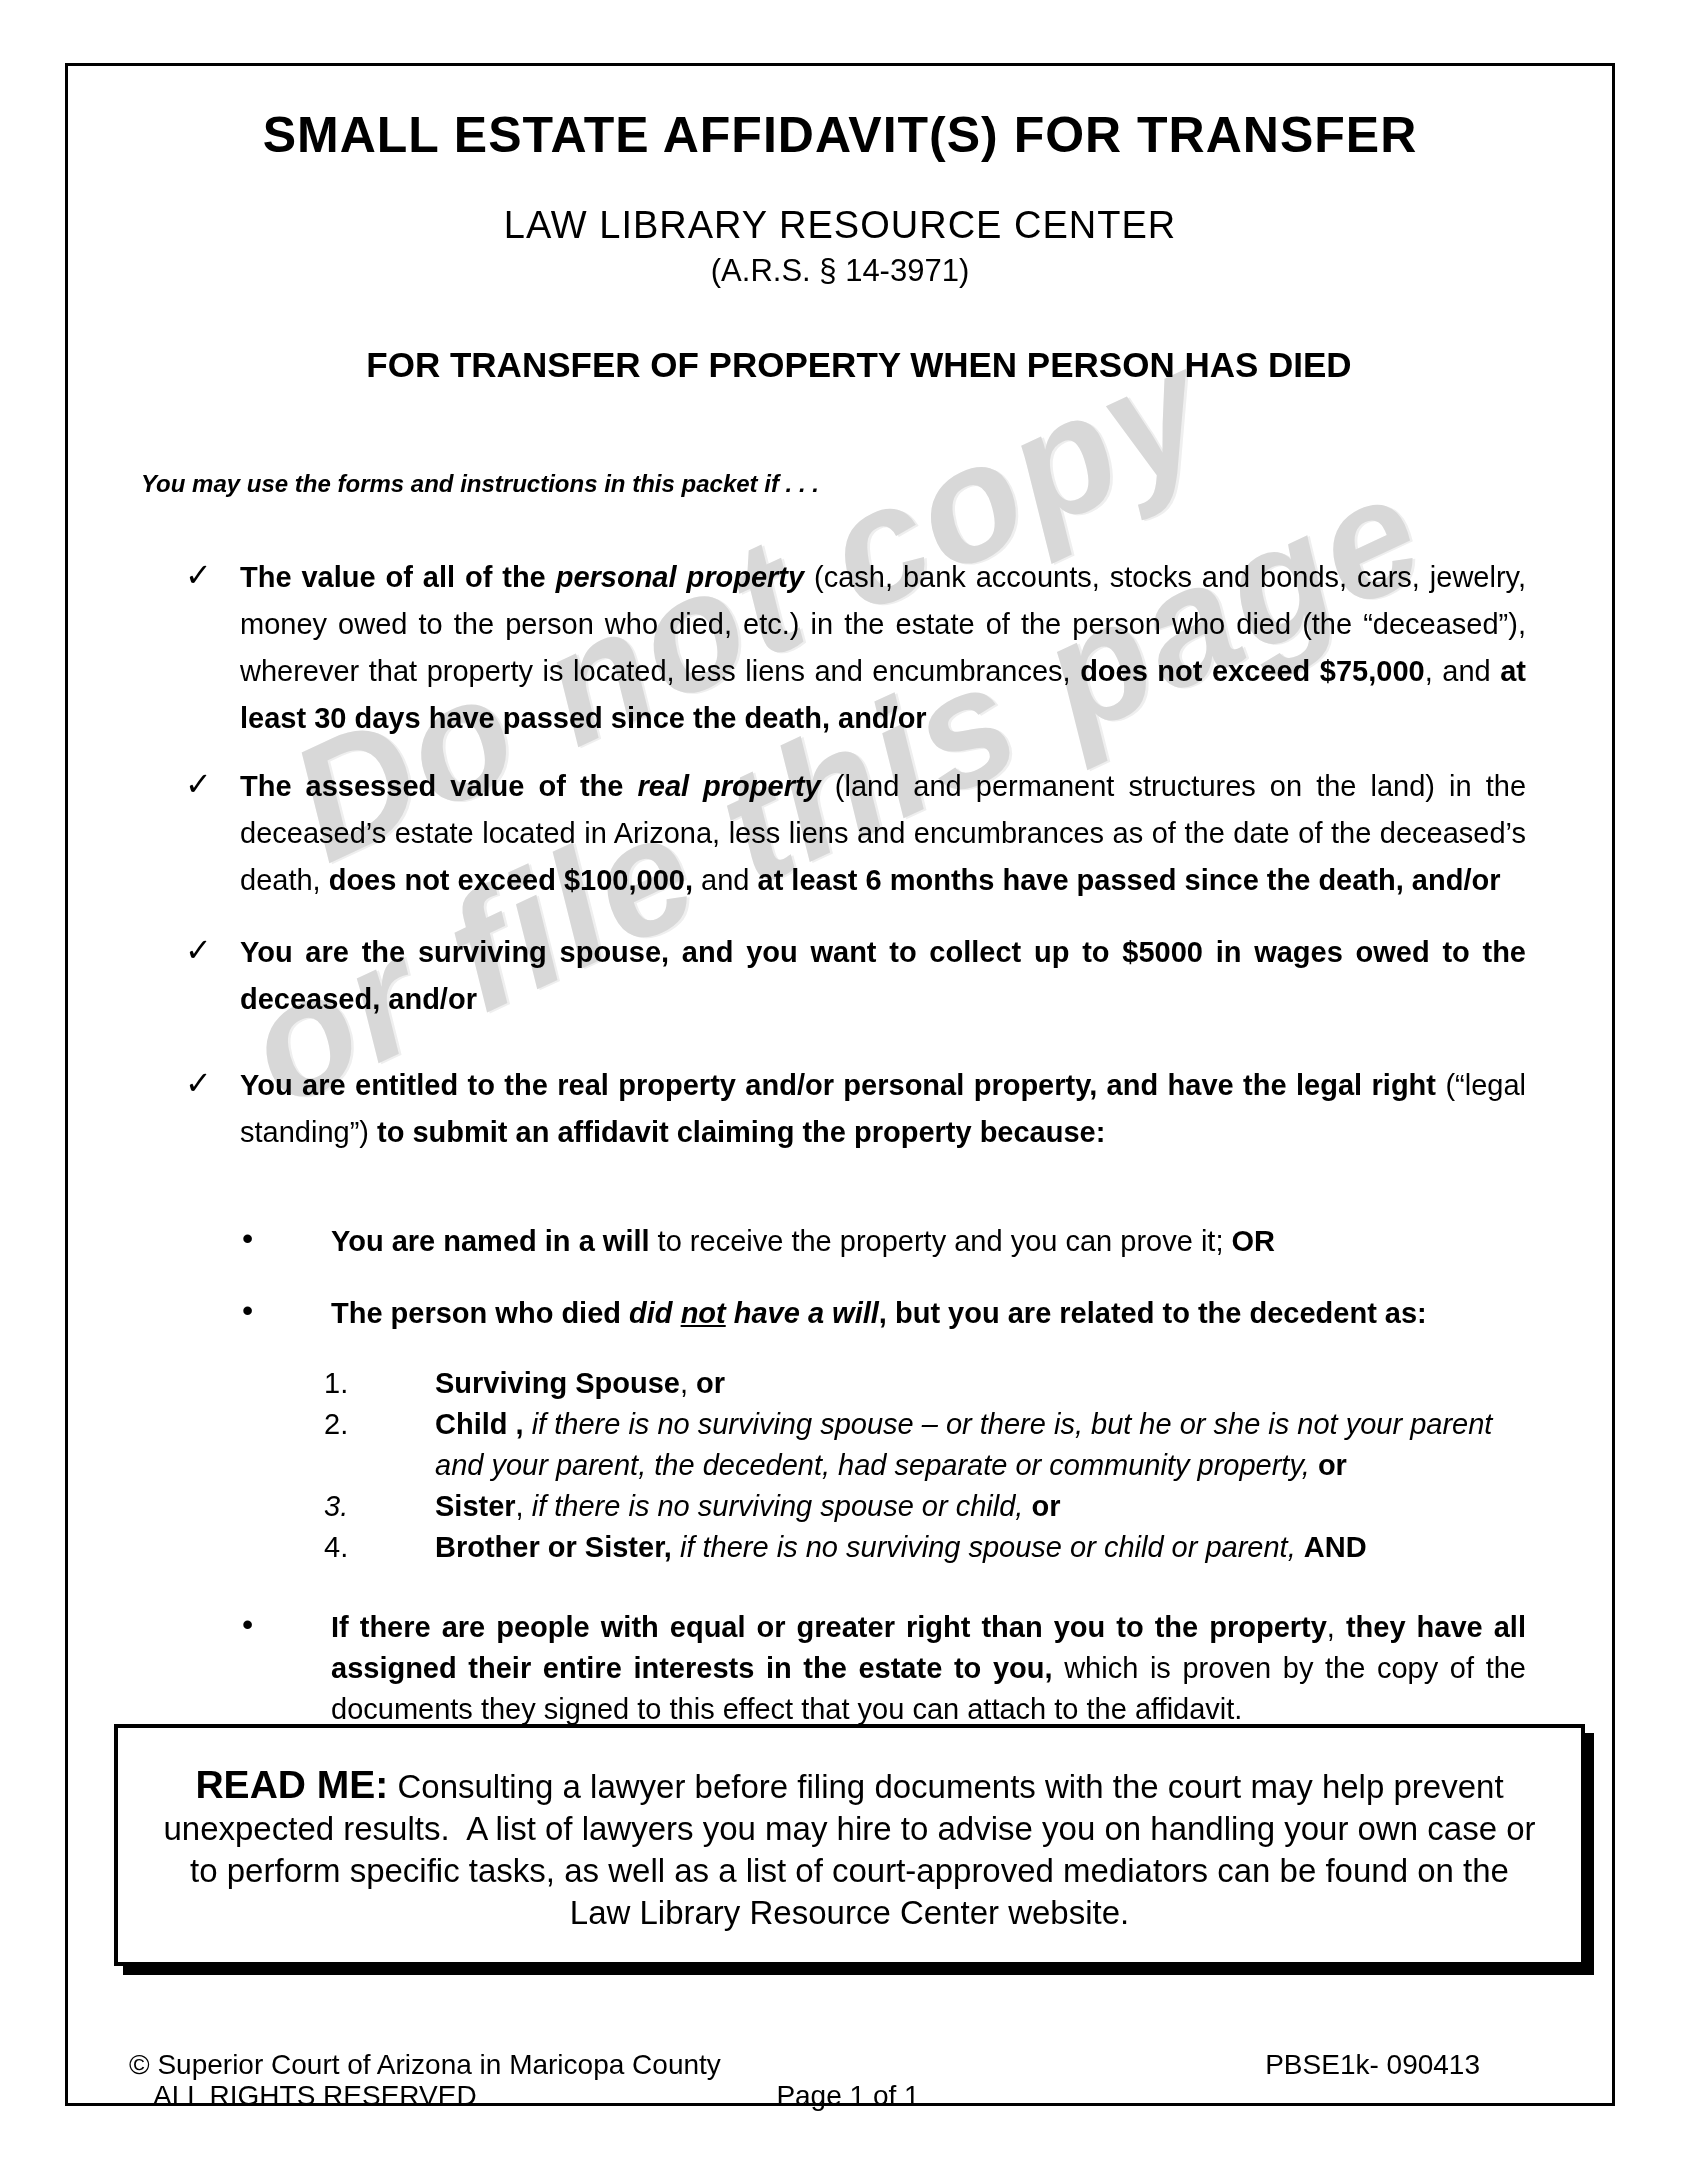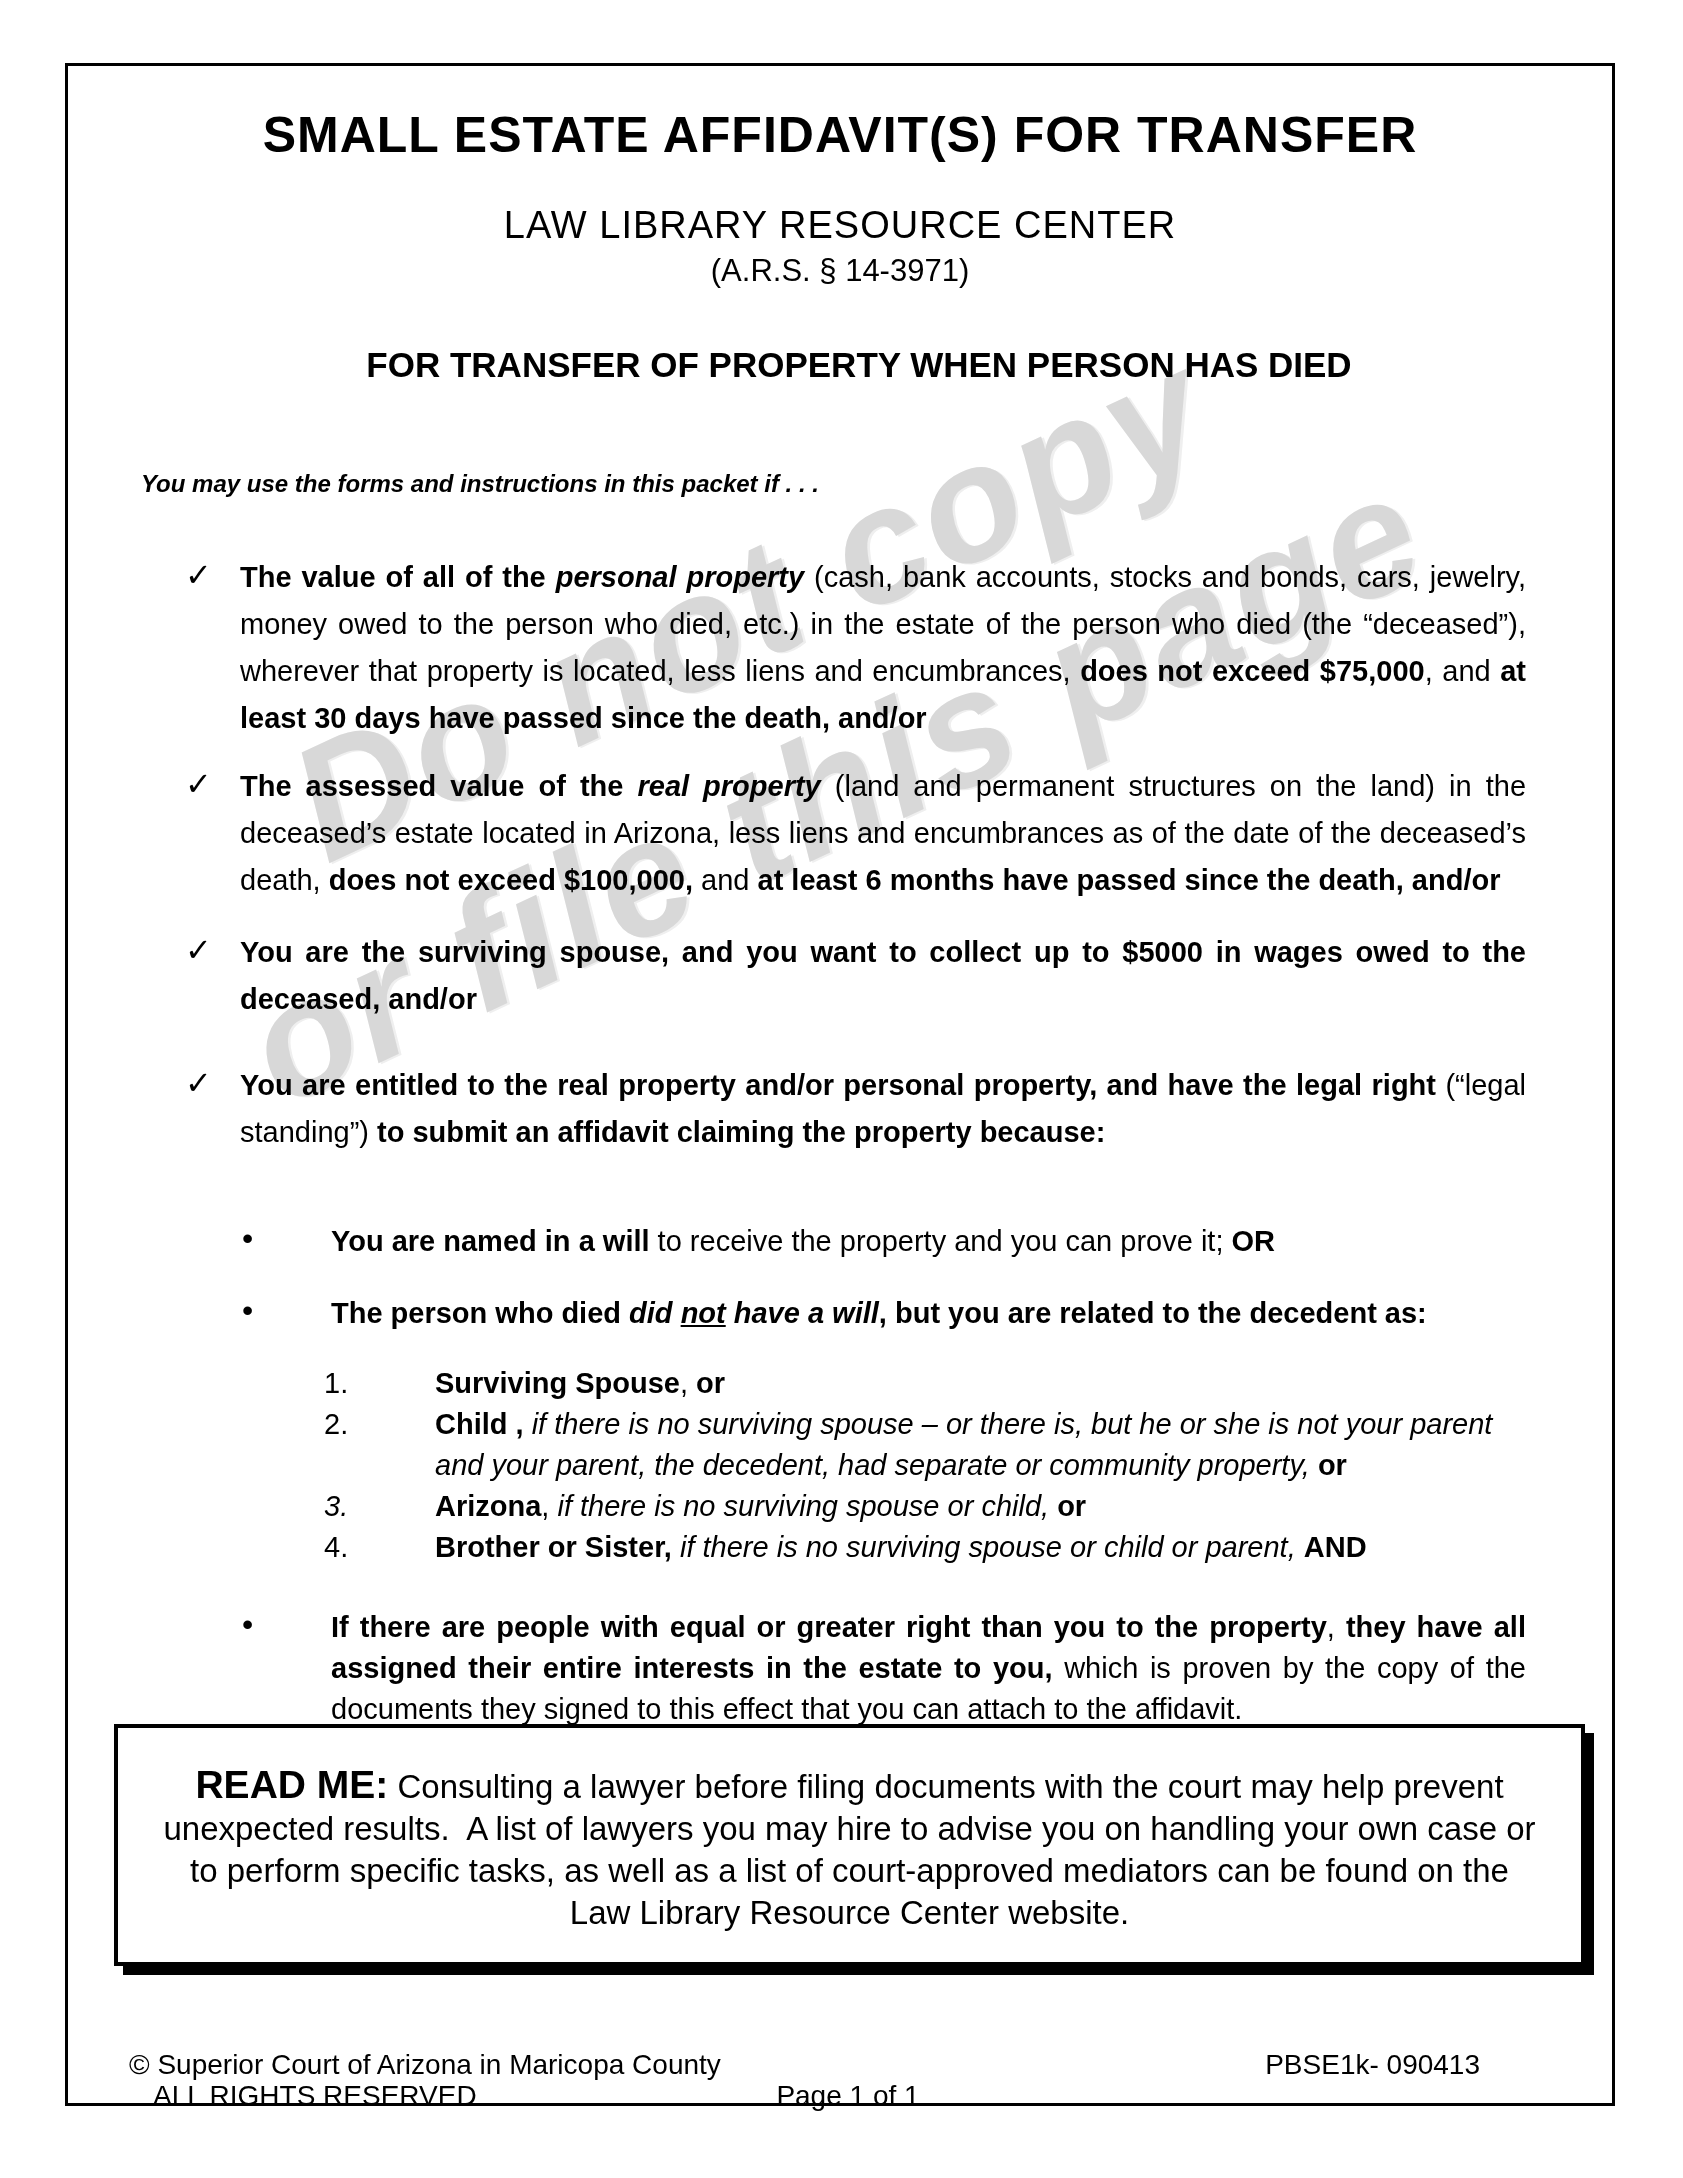--- a/index.html
+++ b/index.html
@@ -116,21 +116,21 @@
     <div class="num-item mt-n1">
       <span class="num">1.</span>
       <span><span class="b">Surviving Spouse</span><span>, </span><span class="b">or</span></span>
     </div>
     <div class="num-item">
       <span class="num">2.</span>
       <span><span class="b">Child , </span><span class="i">if there is no surviving spouse – or there is, but he or she is not your parent and your parent, the decedent, had separate or community property, </span><span class="b">or</span></span>
     </div>
     <div class="num-item">
       <span class="num i">3.</span>
-      <span><span class="b">Arizona</span><span>, </span><span class="i">if there is no surviving spouse or child, </span><span class="b">or</span></span>
+      <span><span class="b">Sister</span><span>, </span><span class="i">if there is no surviving spouse or child, </span><span class="b">or</span></span>
     </div>
     <div class="num-item">
       <span class="num">4.</span>
       <span><span class="b">Brother or Sister, </span><span class="i">if there is no surviving spouse or child or parent, </span><span class="b">AND</span></span>
     </div>
 
     <div class="sub-item mt-sC">
       <span class="bullet">•</span>
       <span><span class="b">If there are people with equal or greater right than you to the property</span><span>, </span><span class="b">they have all assigned their entire interests in the estate to you,</span><span> which is proven by the copy of the documents they signed to this effect that you can attach to the affidavit.</span></span>
     </div>

